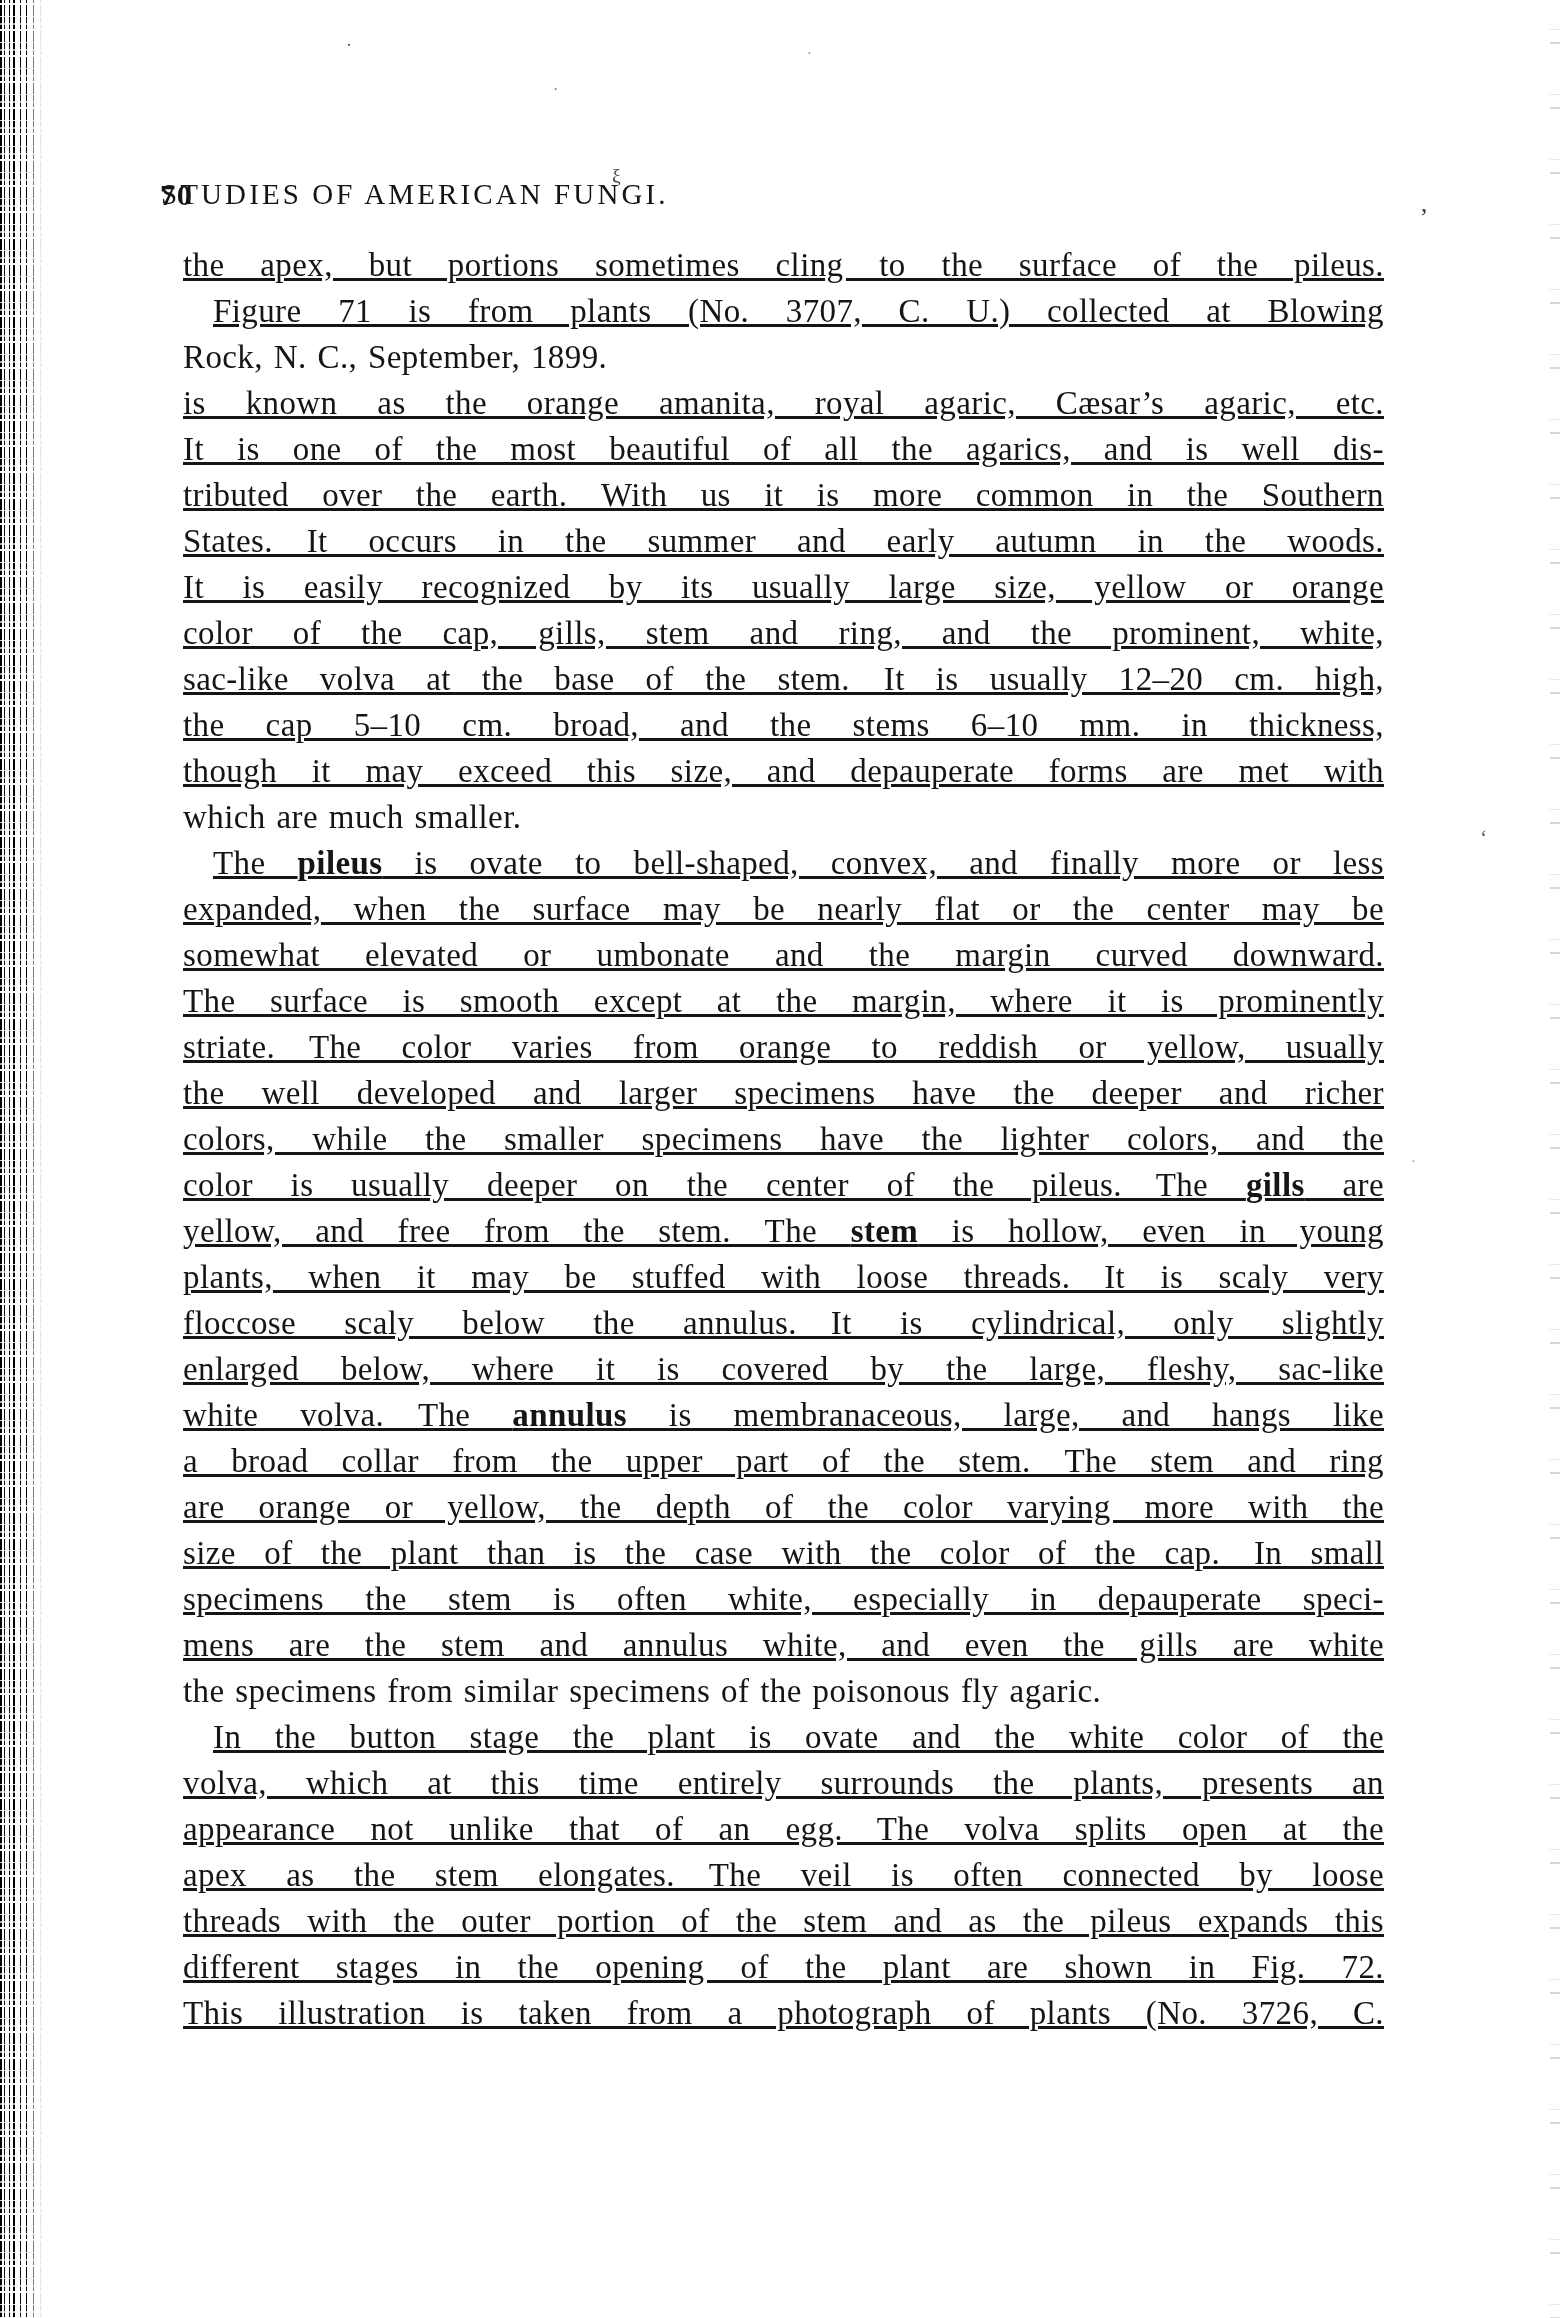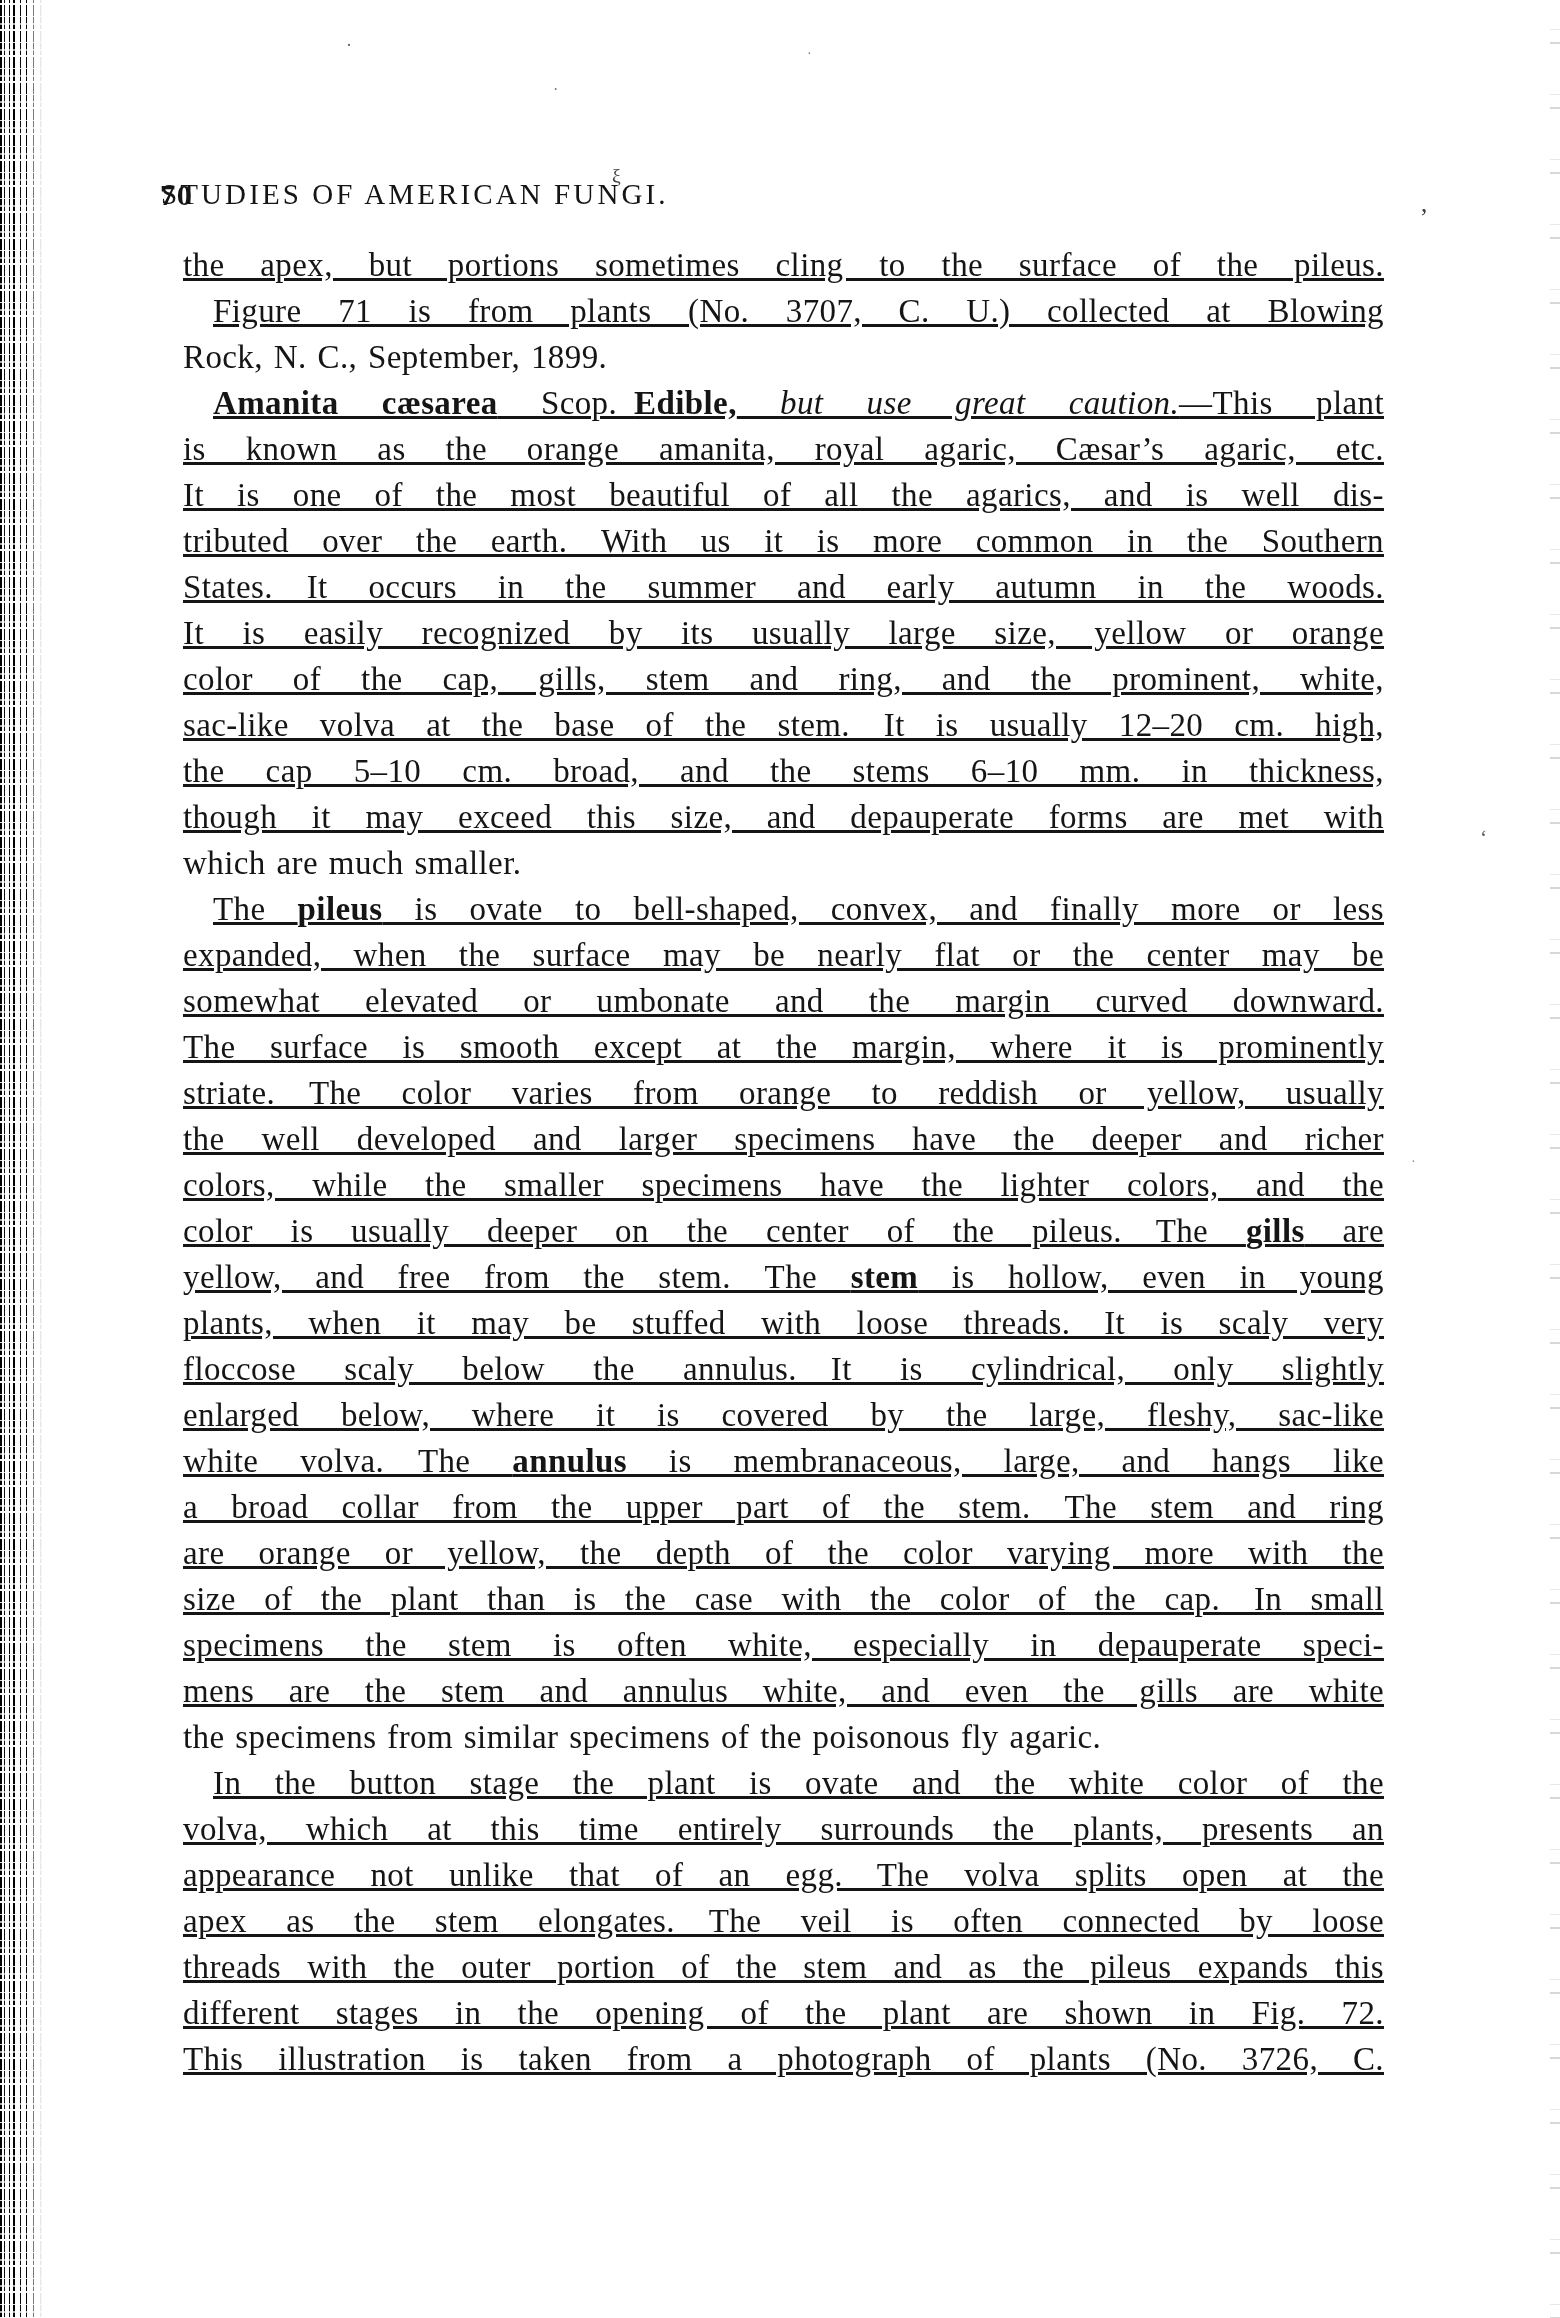--- a/index.html
+++ b/index.html
@@ -67,21 +67,20 @@
   <div class="right-noise"></div>
 
   <div class="page-number">70</div>
 
   <div class="running-title">STUDIES OF AMERICAN FUNGI.</div>
 
   <div class="text-block" id="text-block">
       <div class="line just"><span class="seg r">the apex, but portions sometimes cling to the surface of the pileus.</span></div>
       <div class="line just ind"><span class="seg r">Figure 71 is from plants (No. 3707, C. U.) collected at Blowing</span></div>
       <div class="line left"><span class="seg r">Rock, N. C., September, 1899.</span></div>
-      <div class="line just ind"><span class="seg b">Amanita cæsarea</span><span class="seg r"> Scop. </span><span class="seg b">Edible,</span><span class="seg r"> </span><span class="seg i">but use great caution.</span><span class="seg r">—This plant</span></div>
       <div class="line just"><span class="seg r">is known as the orange amanita, royal agaric, Cæsar’s agaric, etc.</span></div>
       <div class="line just"><span class="seg r">It is one of the most beautiful of all the agarics, and is well dis-</span></div>
       <div class="line just"><span class="seg r">tributed over the earth.  With us it is more common in the Southern</span></div>
       <div class="line just"><span class="seg r">States.  It occurs in the summer and early autumn in the woods.</span></div>
       <div class="line just"><span class="seg r">It is easily recognized by its usually large size, yellow or orange</span></div>
       <div class="line just"><span class="seg r">color of the cap, gills, stem and ring, and the prominent, white,</span></div>
       <div class="line just"><span class="seg r">sac-like volva at the base of the stem.  It is usually 12–20 cm. high,</span></div>
       <div class="line just"><span class="seg r">the cap 5–10 cm. broad, and the stems 6–10 mm. in thickness,</span></div>
       <div class="line just"><span class="seg r">though it may exceed this size, and depauperate forms are met with</span></div>
       <div class="line left"><span class="seg r">which are much smaller.</span></div>

